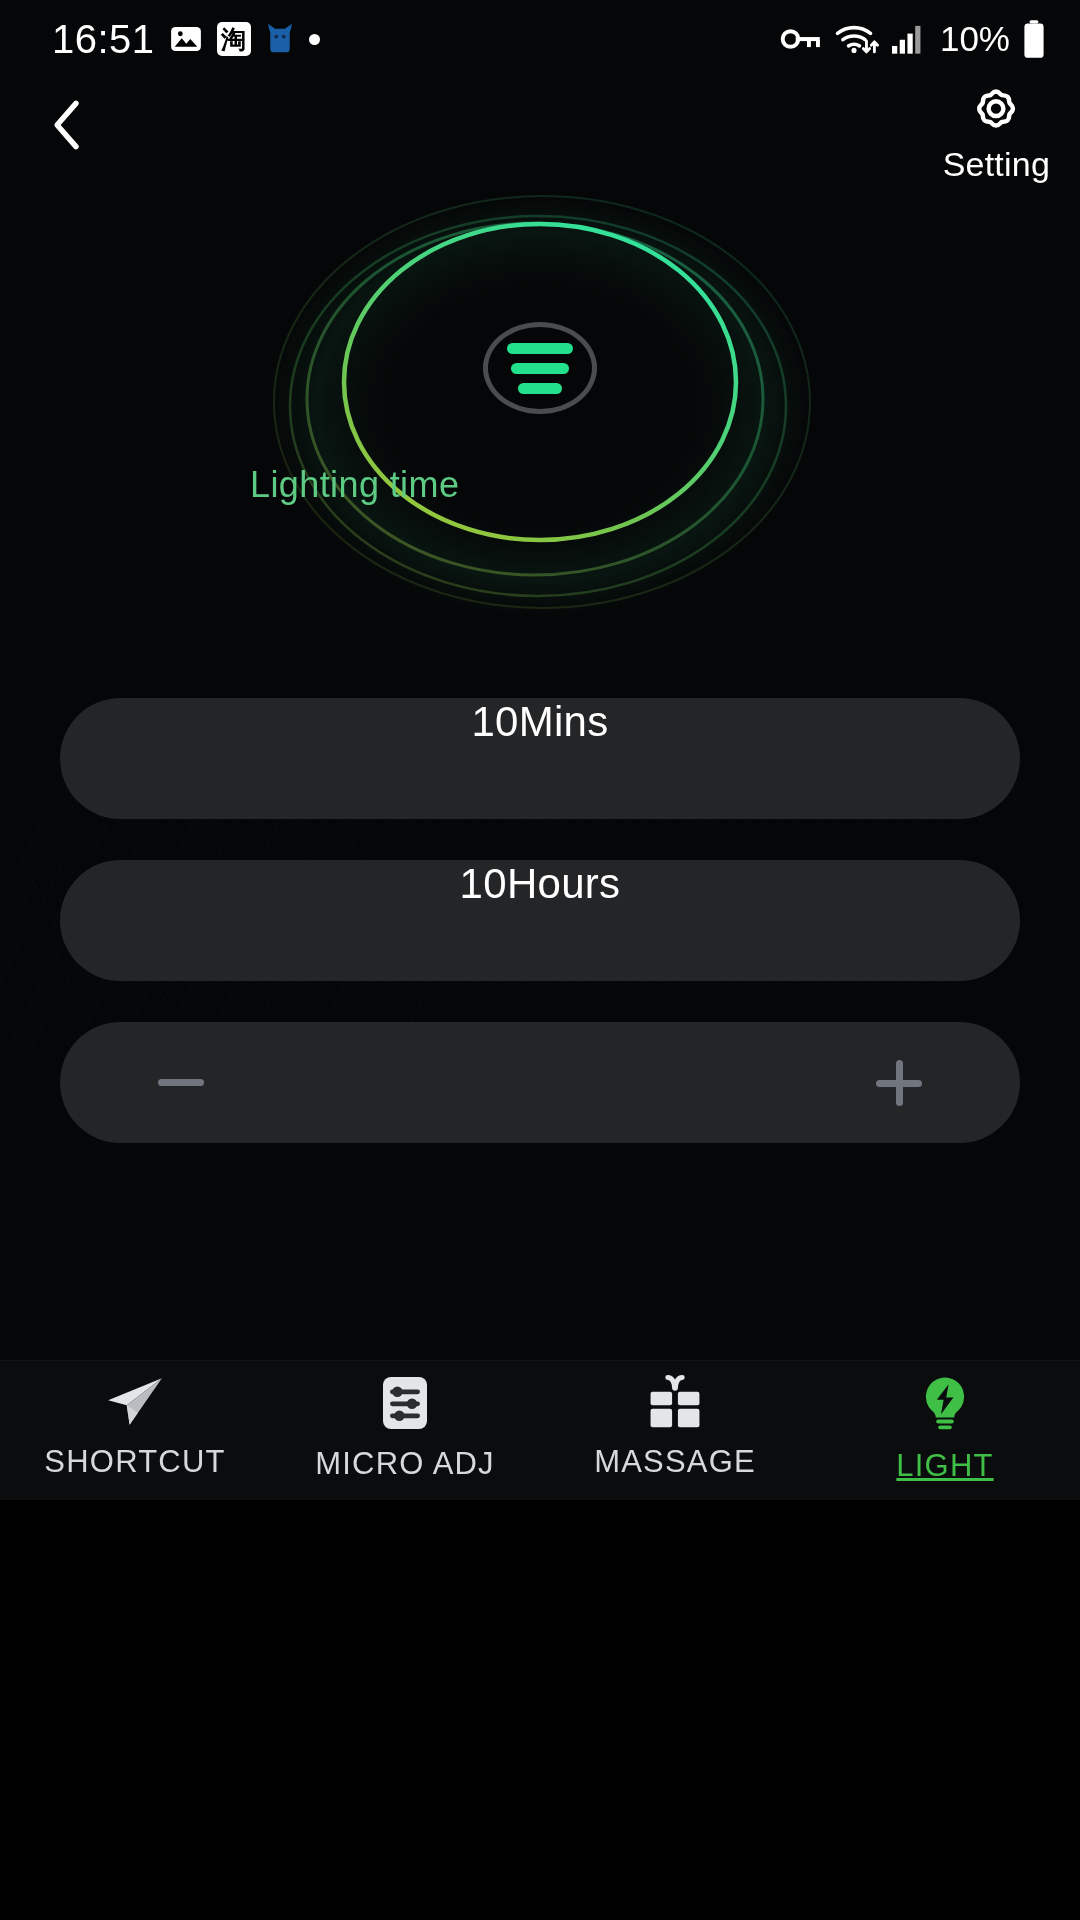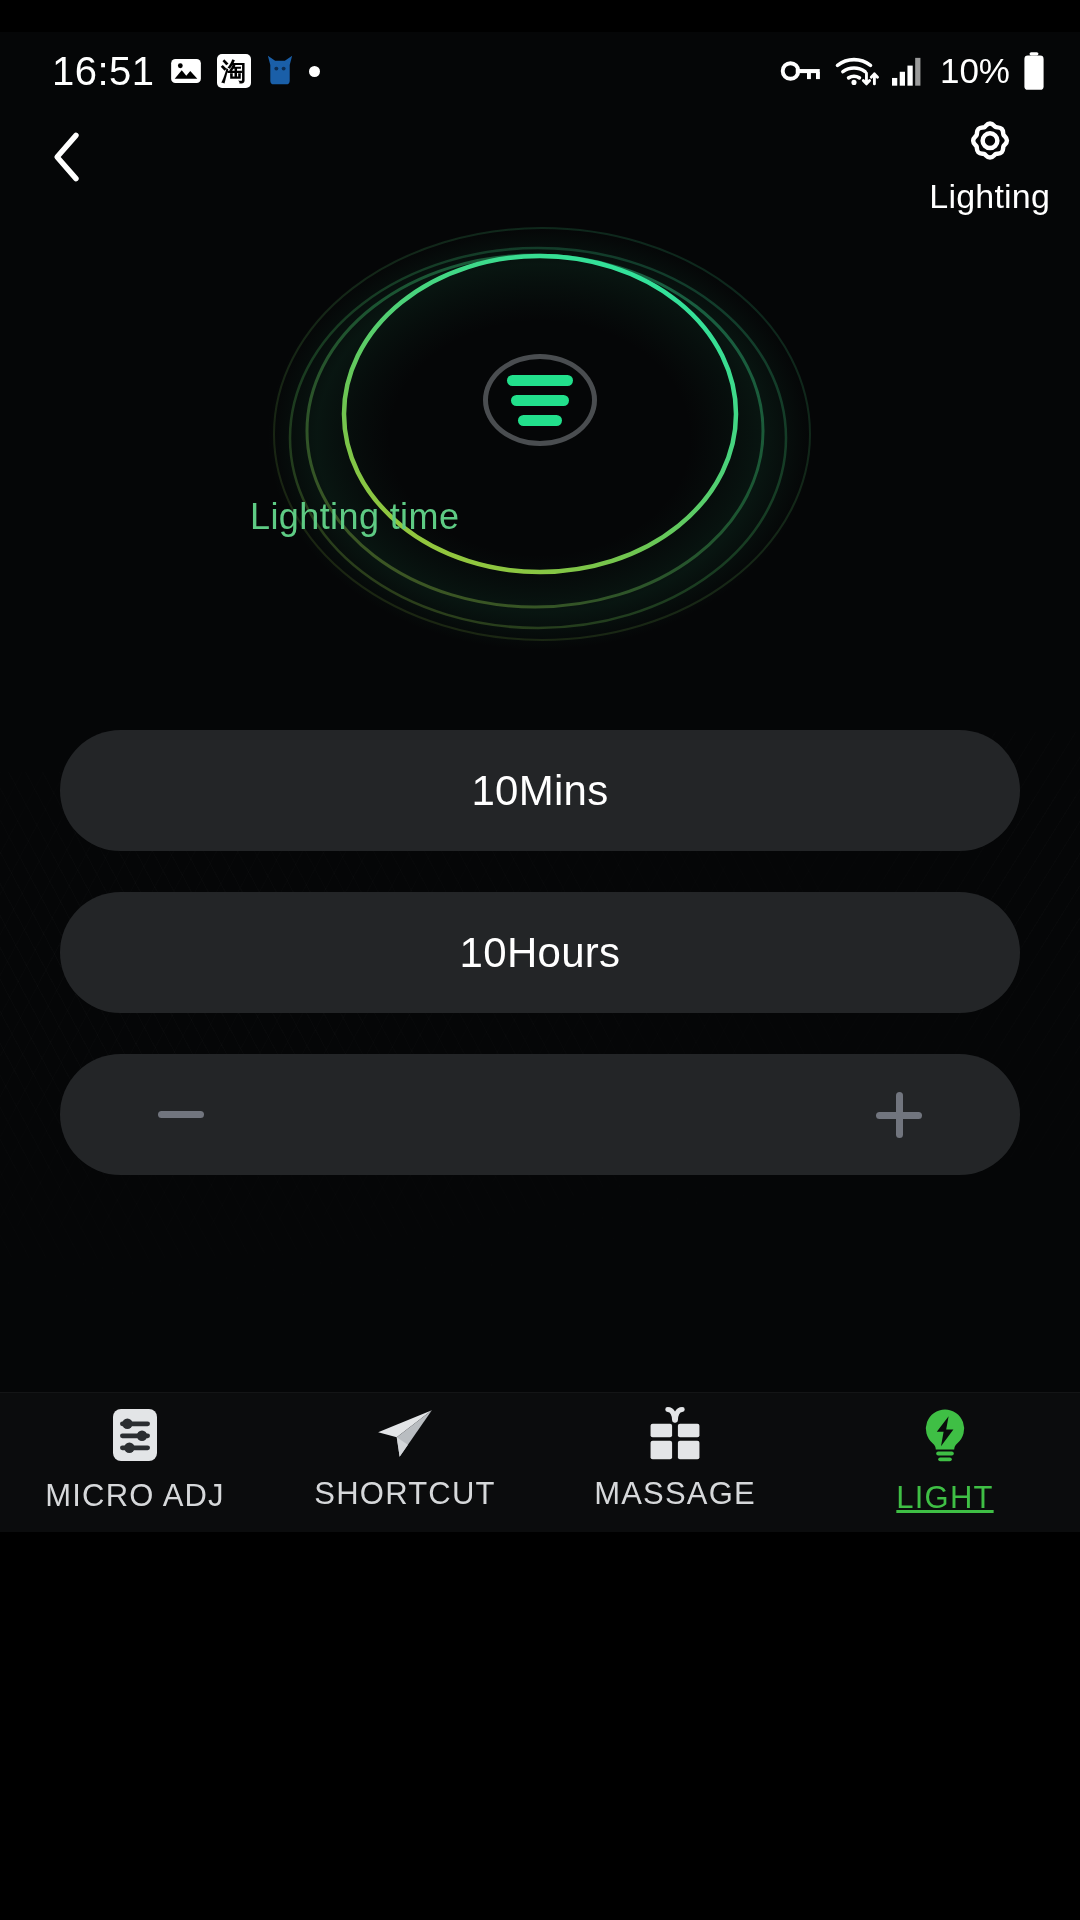--- a/index.html
+++ b/index.html
@@ -7,21 +7,20 @@
     width:1080px; height:1920px;
     background:#000;
     font-family:"Liberation Sans", sans-serif;
     overflow:hidden;
   }
   #app{
     position:relative;
     width:1080px; height:1500px;
     background:#050607;
     overflow:hidden;
-    margin-top:32px;
   }
 
   
   .mesh{
     position:absolute; left:0; right:0;
     pointer-events:none;
     opacity:.5;
   }
   .mesh-a{
     top:740px; height:560px;
@@ -108,21 +107,21 @@
   
   .options{
     position:absolute; top:698px; left:0; width:1080px;
   }
   .pill{
     position:relative;
     width:960px; margin:0 auto 41px auto;
     height:121px;
     border-radius:62px;
     background:#232527;
-    display:flex; align-items:center; justify-content:center;
+    display:flex; justify-content:center;
     color:#ffffff;
     font-size:42px;
     letter-spacing:.3px;
   }
   .pill.bright{ justify-content:center; }
   .pill .minus, .pill .plus{
     position:absolute; top:50%; transform:translateY(-50%);
     width:74px; height:74px;
     display:flex; align-items:center; justify-content:center;
   }
@@ -233,21 +232,21 @@
       </span>
     </div>
 
     <div class="setting-btn">
       <span>
         <svg width="58" height="58" viewBox="0 0 26 26">
           <path d="M13 2.2c1.35 0 1.9 1.15 2.45 1.5.62.4 1.86-.1 2.8.85.95.95.44 2.18.85 2.8.36.55 1.5 1.1 1.5 2.45s-1.14 1.9-1.5 2.45c-.41.62.1 1.85-.85 2.8-.94.95-2.18.45-2.8.85-.55.35-1.1 1.5-2.45 1.5s-1.9-1.15-2.45-1.5c-.62-.4-1.86.1-2.8-.85-.95-.95-.44-2.18-.85-2.8C6.59 11.75 5.45 11.2 5.45 9.85S6.59 7.95 6.95 7.4c.41-.62-.1-1.85.85-2.8.94-.95 2.18-.45 2.8-.85C11.1 3.35 11.65 2.2 13 2.2z" transform="translate(0,3)" fill="none" stroke="#ffffff" stroke-width="2" stroke-linejoin="round"></path>
           <circle cx="13" cy="12.85" r="3.3" fill="none" stroke="#ffffff" stroke-width="2"></circle>
         </svg>
       </span>
-      <span class="setting-label">Lighting</span>
+      <span class="setting-label">Setting</span>
     </div>
   </div>
 
   <div class="hero">
     <div class="dial">
 
       <svg width="580" height="460" viewBox="0 0 580 460">
         <defs>
           <linearGradient id="gmain" x1="0.85" y1="0.05" x2="0.25" y2="1">
             <stop offset="0%" stop-color="#2fe4a0"></stop>
@@ -318,46 +317,46 @@
             <span class="vb"></span>
         </span>
       </span>
     </div>
   </div>
 
   <div class="bottomnav">
 
     <div class="navitem">
       <span>
+        <svg width="62" height="54" viewBox="0 0 30 26">
+          <path d="M28 1.5 L2 12.2 L11 14.6 Z" fill="#e3e5e7"></path>
+          <path d="M28 1.5 L11 14.6 L12.4 24 Z" fill="#b9bdc1"></path>
+          <path d="M11 14.6 L12.4 24 L16.4 18.2 Z" fill="#d3d6d9"></path>
+        </svg>
+      </span>
+      <span class="navlabel">SHORTCUT</span>
+    </div>
+
+    <div class="navitem">
+      <span>
         <svg width="52" height="56" viewBox="0 0 26 28">
           <rect x="2" y="1" width="22" height="26" rx="4" fill="#e3e5e7"></rect>
           <rect x="5.5" y="7.2" width="15" height="2.4" rx="1.2" fill="#2b2e31"></rect>
           <rect x="5.5" y="13.2" width="15" height="2.4" rx="1.2" fill="#2b2e31"></rect>
           <rect x="5.5" y="19.2" width="15" height="2.4" rx="1.2" fill="#2b2e31"></rect>
           <circle cx="9.2" cy="8.4" r="2.6" fill="#2b2e31"></circle>
           <circle cx="16.5" cy="14.4" r="2.6" fill="#2b2e31"></circle>
           <circle cx="10.2" cy="20.4" r="2.6" fill="#2b2e31"></circle>
         </svg>
       </span>
       <span class="navlabel">MICRO ADJ</span>
     </div>
 
     <div class="navitem">
       <span>
-        <svg width="62" height="54" viewBox="0 0 30 26">
-          <path d="M28 1.5 L2 12.2 L11 14.6 Z" fill="#e3e5e7"></path>
-          <path d="M28 1.5 L11 14.6 L12.4 24 Z" fill="#b9bdc1"></path>
-          <path d="M11 14.6 L12.4 24 L16.4 18.2 Z" fill="#d3d6d9"></path>
-        </svg>
-      </span>
-      <span class="navlabel">SHORTCUT</span>
-    </div>
-
-    <div class="navitem">
-      <span>
         <svg width="58" height="54" viewBox="0 0 28 26">
           <path d="M10.5 1.2c2.4 0 3.3 3 3.3 5.2 M17.5 1.2c-2.4 0-3.3 3-3.3 5.2" fill="none" stroke="#e3e5e7" stroke-width="2.4" stroke-linecap="round"></path>
           <rect x="2.2" y="8" width="10.4" height="6.6" rx="1" fill="#e3e5e7"></rect>
           <rect x="15.4" y="8" width="10.4" height="6.6" rx="1" fill="#e3e5e7"></rect>
           <rect x="2.2" y="16.2" width="10.4" height="9" rx="1" fill="#e3e5e7"></rect>
           <rect x="15.4" y="16.2" width="10.4" height="9" rx="1" fill="#e3e5e7"></rect>
         </svg>
       </span>
       <span class="navlabel">MASSAGE</span>
     </div>

